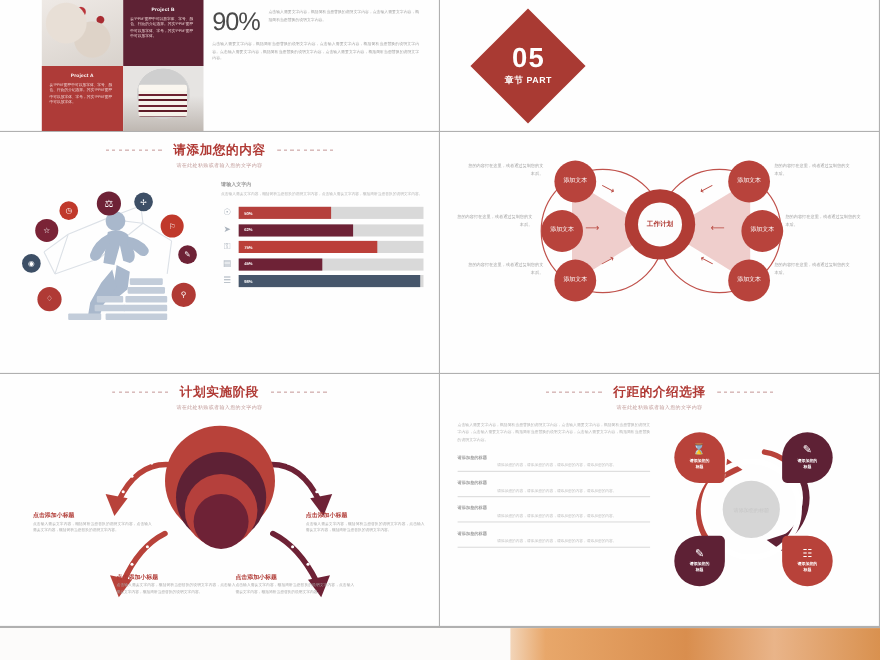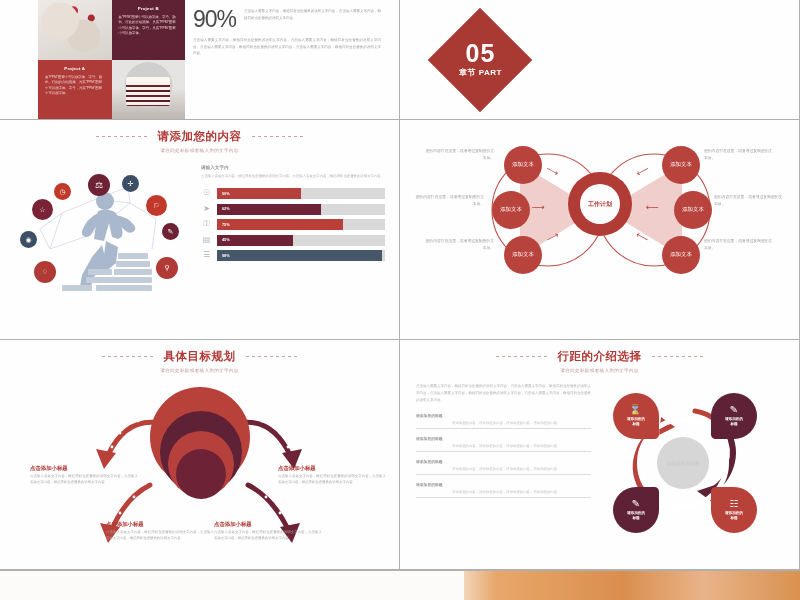--- a/index.html
+++ b/index.html
@@ -355,21 +355,21 @@
       <div class="side-txt" style="left:304px; top:26px;">您的内容打在这里，或者通过复制您的文本后。</div>
       <div class="side-txt" style="left:314px; top:72px;">您的内容打在这里，或者通过复制您的文本后。</div>
       <div class="side-txt" style="left:304px; top:116px;">您的内容打在这里，或者通过复制您的文本后。</div>
     </div>
   </div>
 
   <div class="slide s5">
     <div class="title-block">
       <div class="title-row">
         <span class="dash"></span>
-        <span class="sec-title">具体目标规划</span>
+        <span class="sec-title">计划实施阶段</span>
         <span class="dash"></span>
       </div>
       <div class="sec-sub">请在此处粘贴或者输入您的文字内容</div>
     </div>
 
     <div class="s5-body">
       <svg width="400" height="185" viewBox="0 0 400 185" style="position:absolute;left:0;top:0;">
         <g fill="none" stroke="#b8423a" stroke-width="5" stroke-linecap="round">
           <path d="M160 50 Q 126 44 108 82"></path>
           <path d="M150 112 Q 126 124 112 156"></path>

